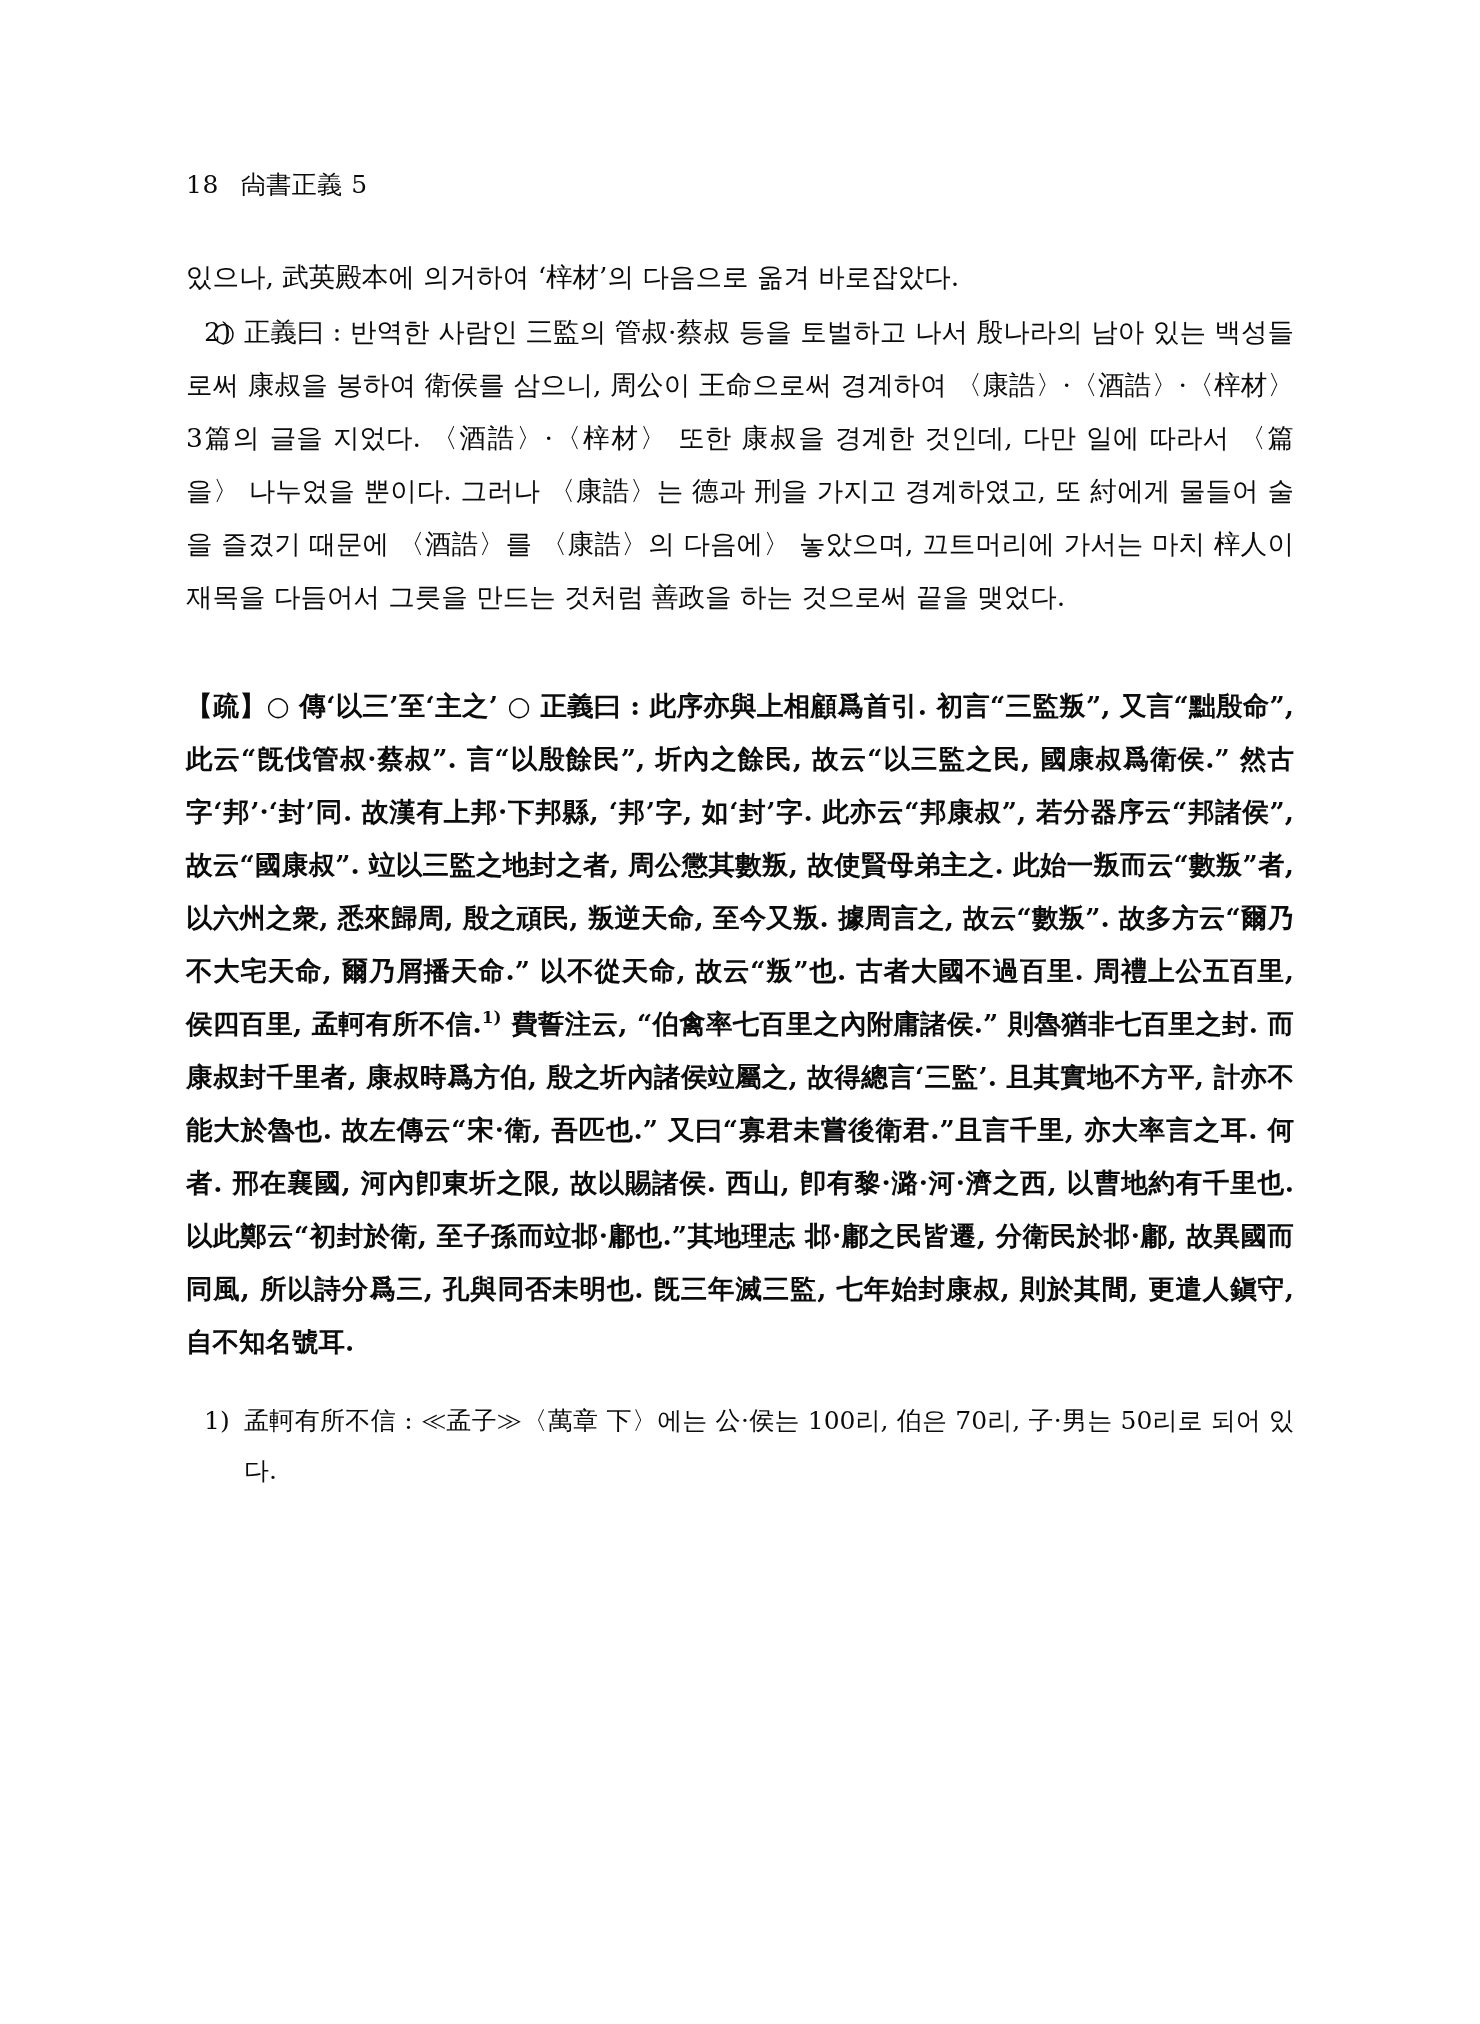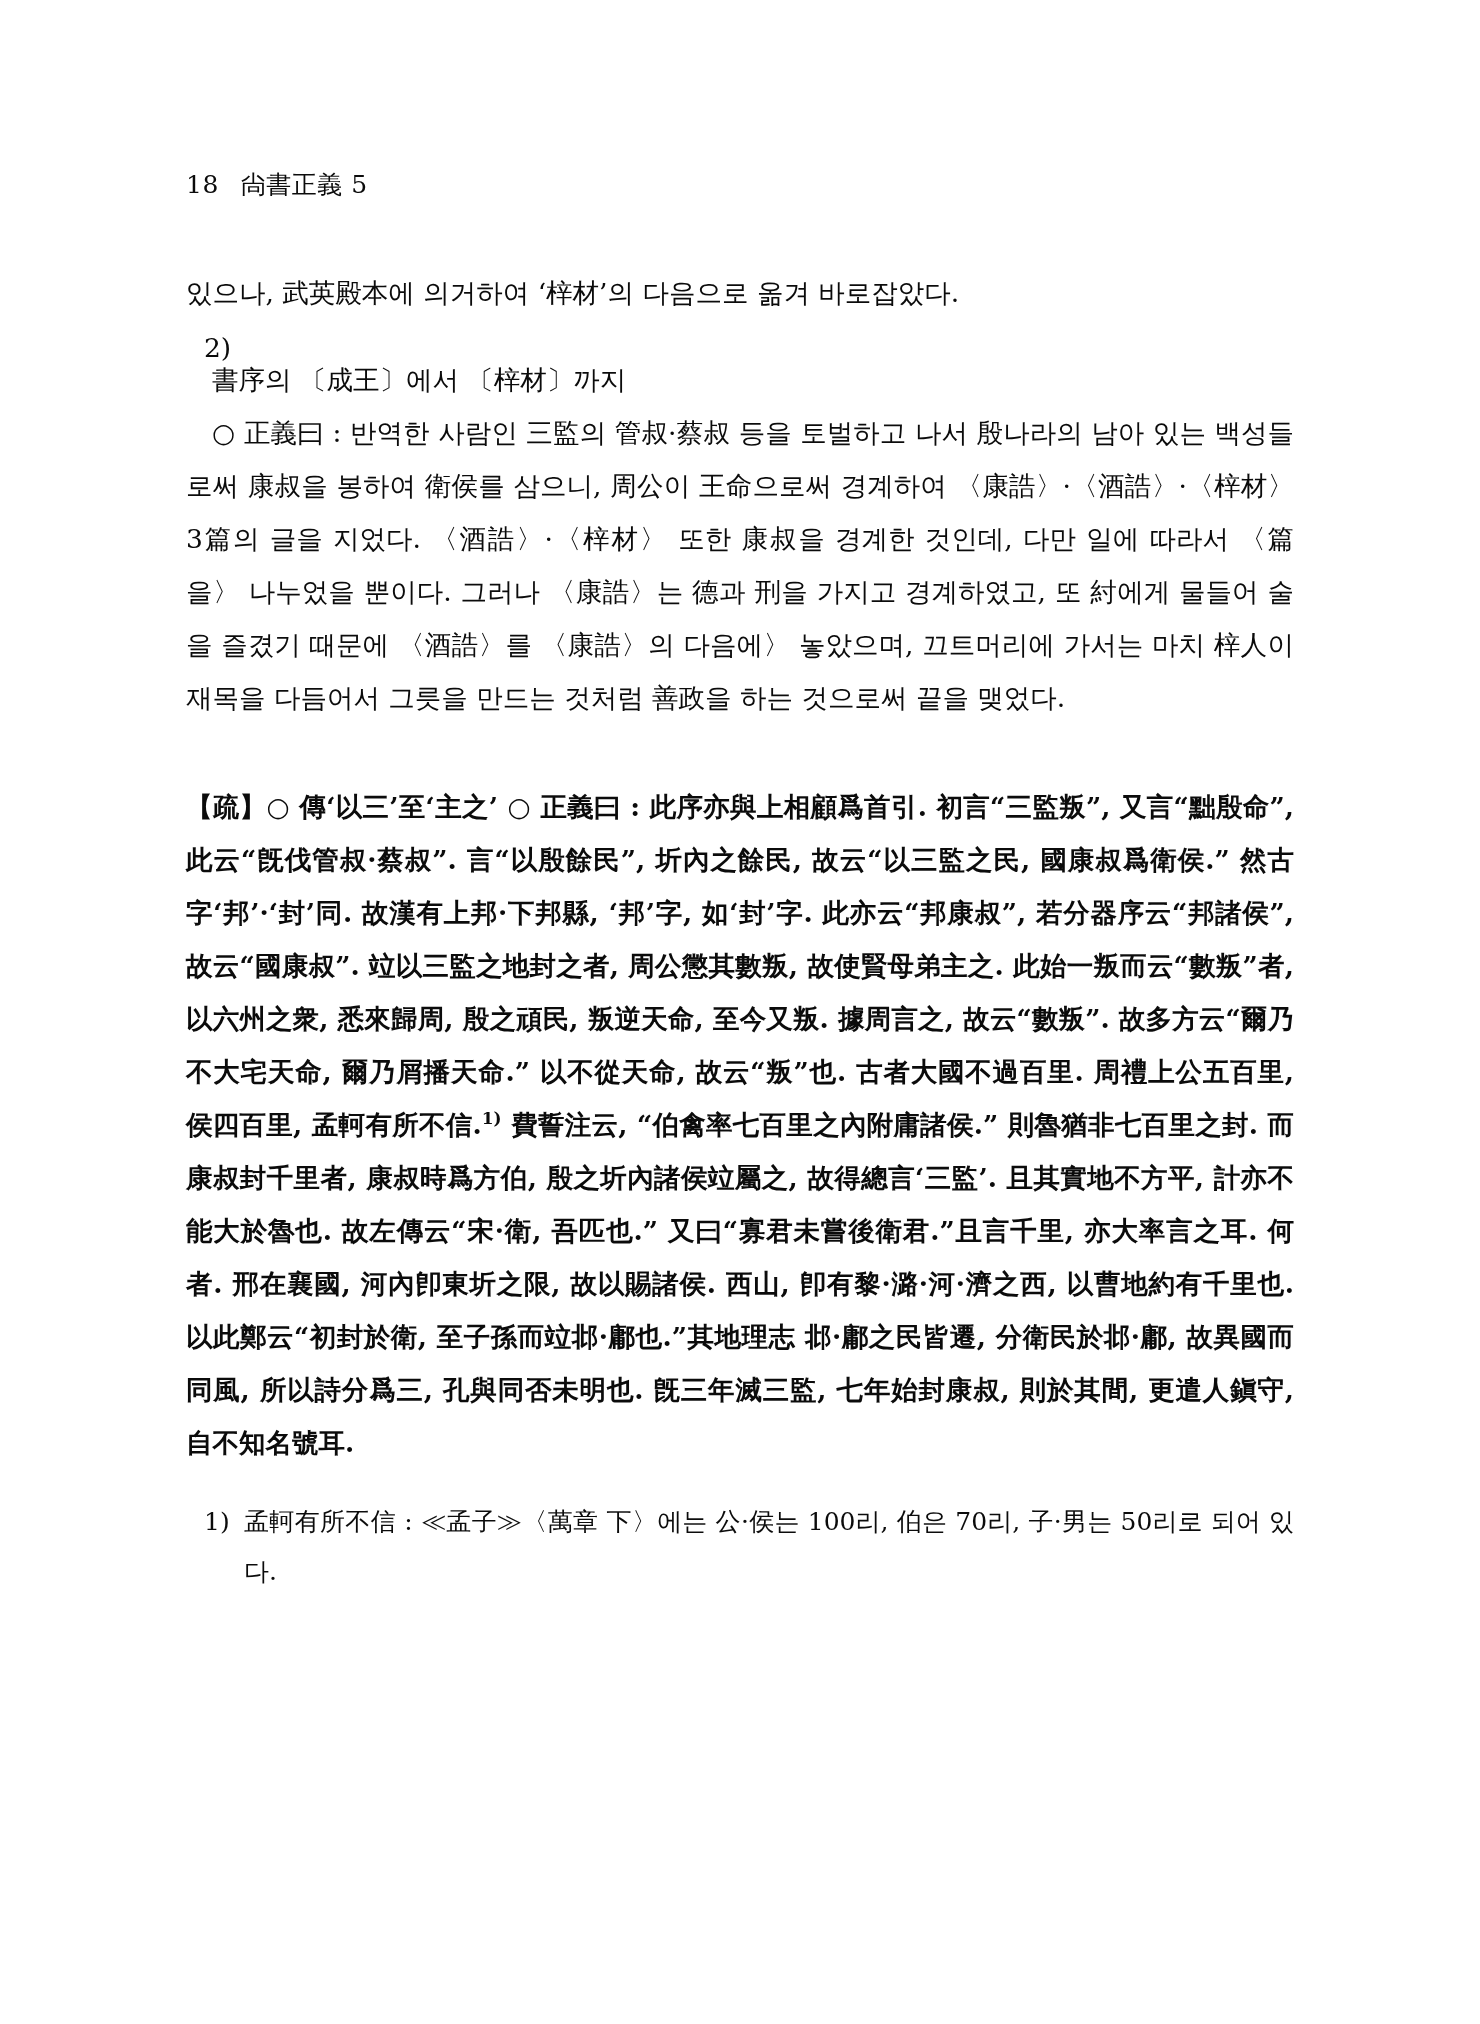--- a/index.html
+++ b/index.html
@@ -31,21 +31,21 @@
     font-size: 25px;
     letter-spacing: 0.5px;
     white-space: nowrap;
   }
   .header .pagenum {
     margin-right: 22px;
   }
   .content {
     position: absolute;
     left: 186px;
-    top: 266px;
+    top: 250px;
     width: 1108px;
   }
   p {
     margin: 0;
     font-size: 26.5px;
     line-height: 53px;
     text-align: justify;
     text-justify: inter-character;
   }
   .note-cont {
@@ -105,21 +105,20 @@
   </div>
 
   <div class="content">
 
     <p class="note-cont">있으나, 武英殿本에 의거하여 ‘梓材’의 다음으로 옮겨 바로잡았다.</p>
 
     <p class="note-item">
       <span class="marker">2)</span>
     </p>
 
-    <p class="sec-title">書序의 〔成王〕에서 〔梓材〕까지</p>
 
     <p class="para-indent">○ 正義曰 : 반역한 사람인 三監의 管叔·蔡叔 등을 토벌하고 나서 殷나라의 남아 있는 백성들로써 康叔을 봉하여 衛侯를 삼으니, 周公이 王命으로써 경계하여 〈康誥〉·〈酒誥〉·〈梓材〉 3篇의 글을 지었다. 〈酒誥〉·〈梓材〉 또한 康叔을 경계한 것인데, 다만 일에 따라서 〈篇을〉 나누었을 뿐이다. 그러나 〈康誥〉는 德과 刑을 가지고 경계하였고, 또 紂에게 물들어 술을 즐겼기 때문에 〈酒誥〉를 〈康誥〉의 다음에〉 놓았으며, 끄트머리에 가서는 마치 梓人이 재목을 다듬어서 그릇을 만드는 것처럼 善政을 하는 것으로써 끝을 맺었다.</p>
 
     <p class="block-shu"><span>【疏】○ 傳‘以三’至‘主之’ ○ 正義曰 : 此序亦與上相顧爲首引. 初言“三監叛”, 又言“黜殷命”, 此云“旣伐管叔·蔡叔”. 言“以殷餘民”, 圻內之餘民, 故云“以三監之民, 國康叔爲衛侯.” 然古字‘邦’·‘封’同. 故漢有上邦·下邦縣, ‘邦’字, 如‘封’字. 此亦云“邦康叔”, 若分器序云“邦諸侯”, 故云“國康叔”. 竝以三監之地封之者, 周公懲其數叛, 故使賢母弟主之. 此始一叛而云“數叛”者, 以六州之衆, 悉來歸周, 殷之頑民, 叛逆天命, 至今又叛. 據周言之, 故云“數叛”. 故多方云“爾乃不大宅天命, 爾乃屑播天命.” 以不從天命, 故云“叛”也. 古者大國不過百里. 周禮上公五百里, 侯四百里, 孟軻有所不信.</span><sup class="fn">1)</sup> <span>費誓注云, “伯禽率七百里之內附庸諸侯.” 則魯猶非七百里之封. 而康叔封千里者, 康叔時爲方伯, 殷之圻內諸侯竝屬之, 故得總言‘三監’. 且其實地不方平, 計亦不能大於魯也. 故左傳云“宋·衛, 吾匹也.” 又曰“寡君未嘗後衛君.”且言千里, 亦大率言之耳. 何者. 邢在襄國, 河內卽東圻之限, 故以賜諸侯. 西山, 卽有黎·潞·河·濟之西, 以曹地約有千里也. 以此鄭云“初封於衛, 至子孫而竝邶·鄘也.”其地理志 邶·鄘之民皆遷, 分衛民於邶·鄘, 故異國而同風, 所以詩分爲三, 孔與同否未明也. 旣三年滅三監, 七年始封康叔, 則於其間, 更遣人鎭守, 自不知名號耳.</span></p>
 
     <p class="footnote">
       <span class="marker">1)</span><span>孟軻有所不信 : ≪孟子≫〈萬章 下〉에는 公·侯는 100리, 伯은 70리, 子·男는 50리로 되어 있다.</span>
     </p>
 
 

